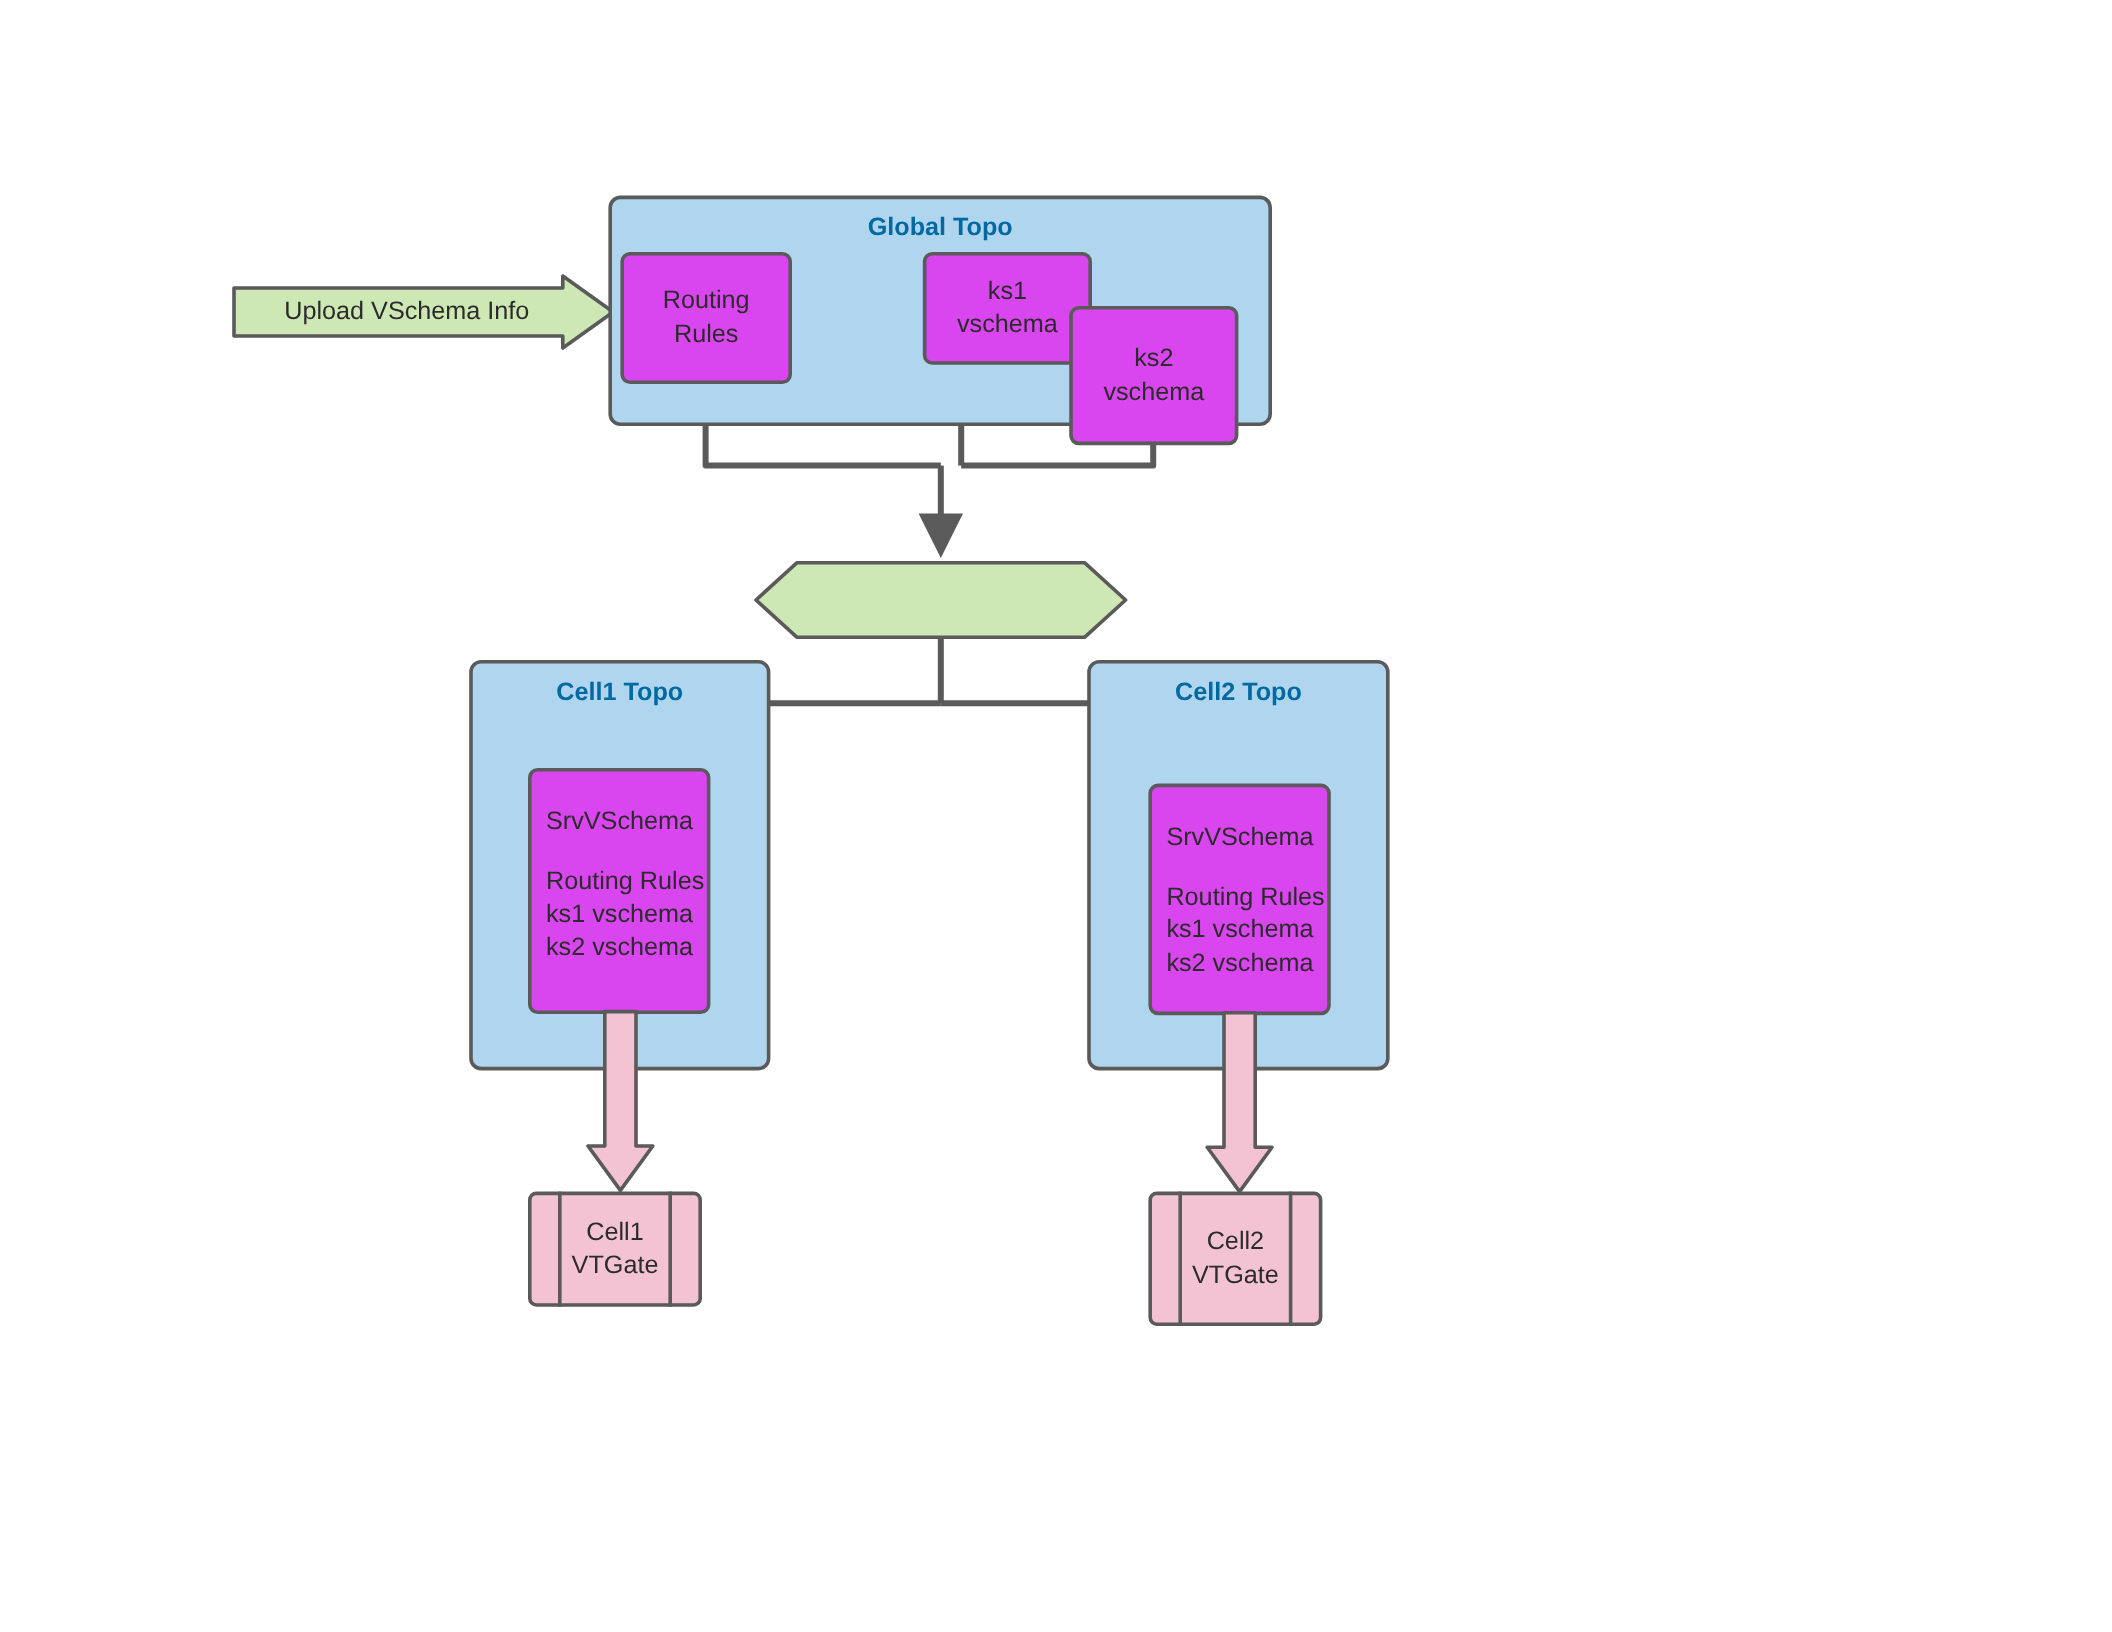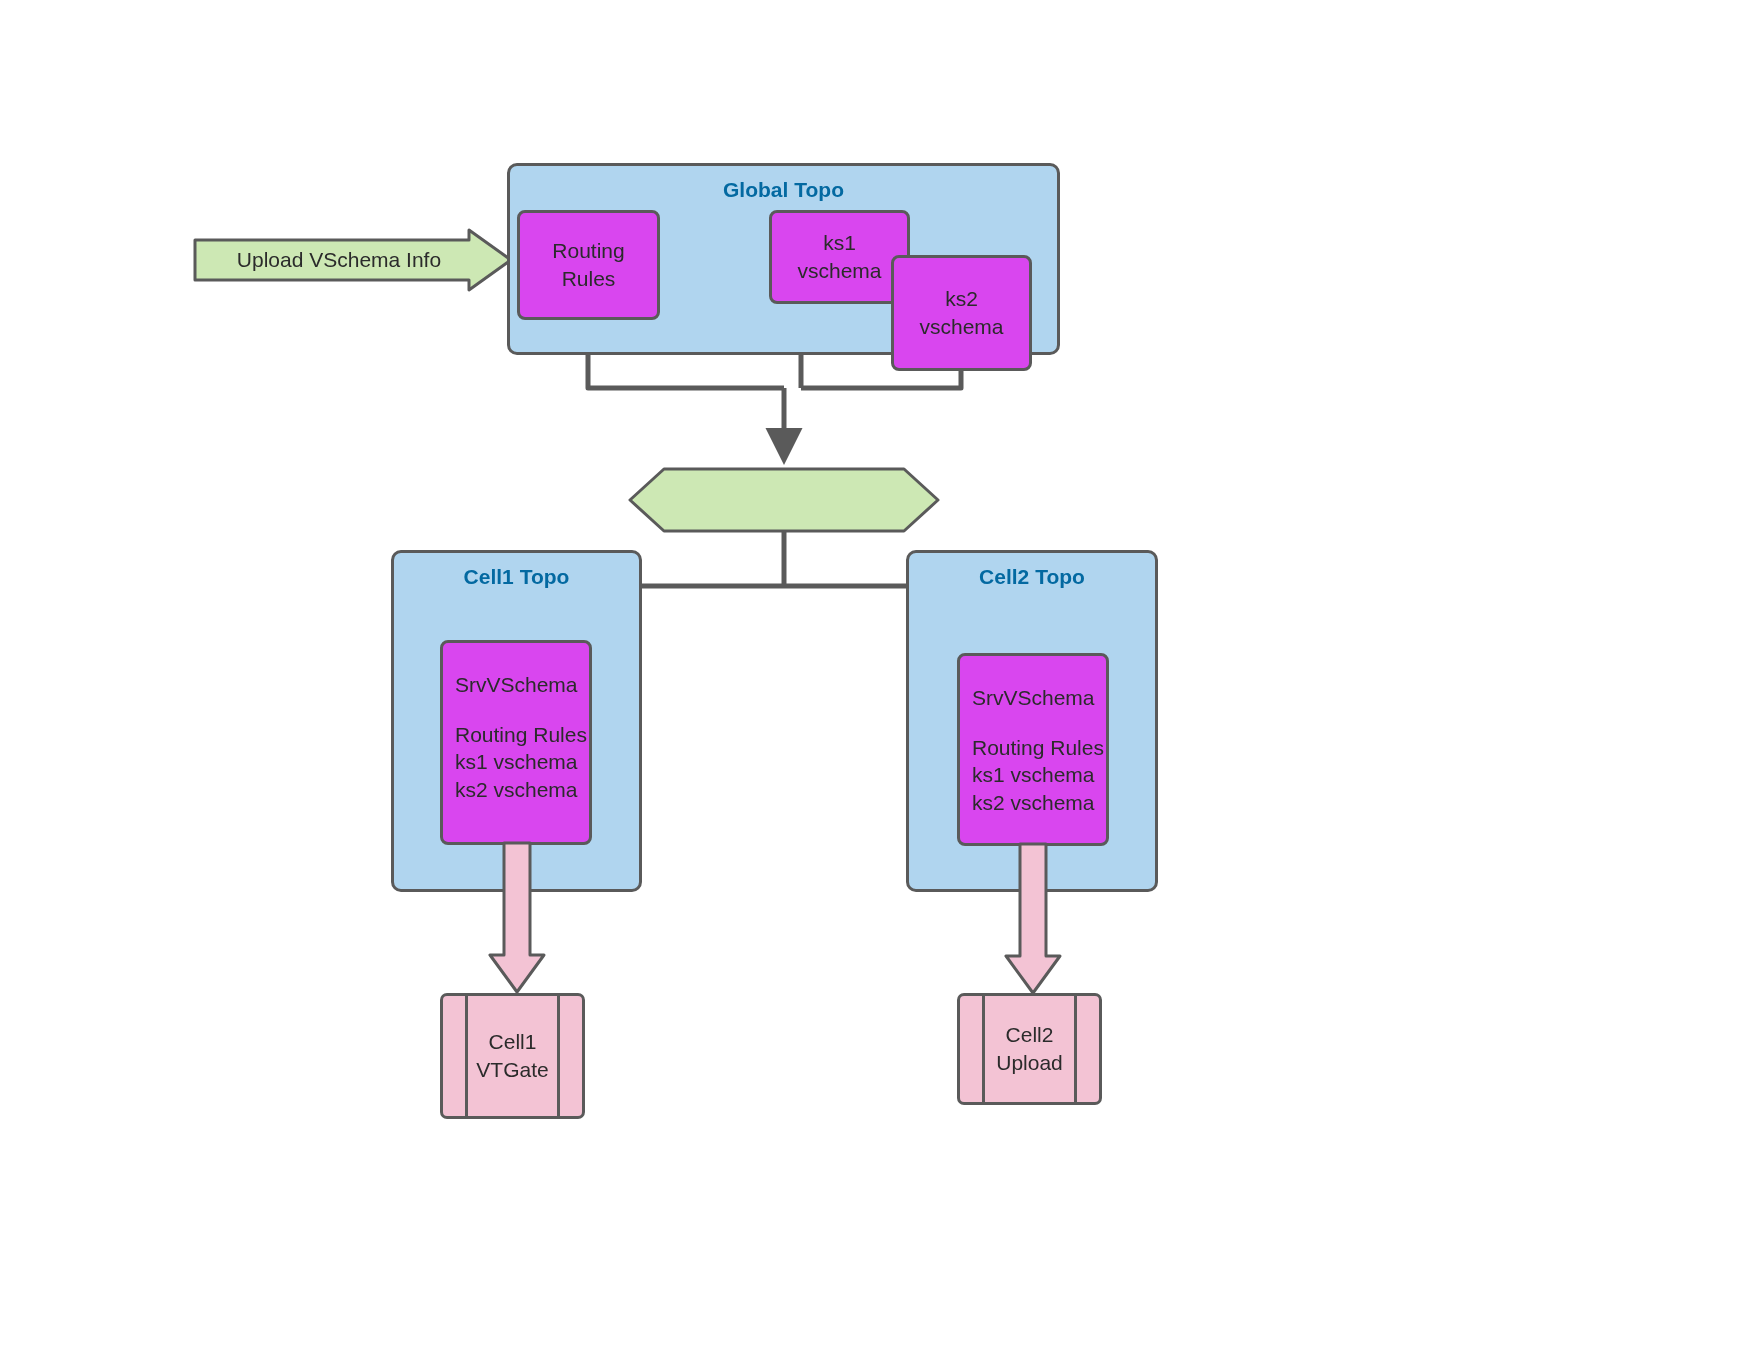--- a/index.html
+++ b/index.html
@@ -178,21 +178,21 @@
       <div class="yellow-lines">Routing Rules
 ks1 vschema
 ks2 vschema</div>
     </div>
   </div>
 
   <svg class="shape-svg" style="left:487px; top:843px; width:60px; height:152px;" viewBox="0 0 60 152">
     <path d="M 17,0 L 43,0 L 43,112 L 57,112 L 30,149 L 3,112 L 17,112 Z" fill="#f3c3d4" stroke="#5a5a5a" stroke-width="3" stroke-linejoin="round"></path>
   </svg>
 
-  <div class="node module-box" style="left:440px; top:993px; width:145px; height:126px;">
+  <div class="node module-box" style="left:440px; top:993px; width:145px; height:96px;">
     <span class="module-bar ml"></span>
     <span class="module-bar mr"></span>
     <span class="yellow-lines">Cell1
 VTGate</span>
   </div>
 
   <div class="node topo-box" style="left:906px; top:550px; width:252px; height:342px;">
     <div class="topo-title" style="top:12px;">Cell2 Topo</div>
   </div>
 
@@ -207,16 +207,16 @@
   </div>
 
   <svg class="shape-svg" style="left:1003px; top:844px; width:60px; height:152px;" viewBox="0 0 60 152">
     <path d="M 17,0 L 43,0 L 43,112 L 57,112 L 30,149 L 3,112 L 17,112 Z" fill="#f3c3d4" stroke="#5a5a5a" stroke-width="3" stroke-linejoin="round"></path>
   </svg>
 
   <div class="node module-box" style="left:957px; top:993px; width:145px; height:112px;">
     <span class="module-bar ml"></span>
     <span class="module-bar mr"></span>
     <span class="yellow-lines">Cell2
-Upload</span>
+VTGate</span>
   </div>
 
 </div>
 
 </body></html>

